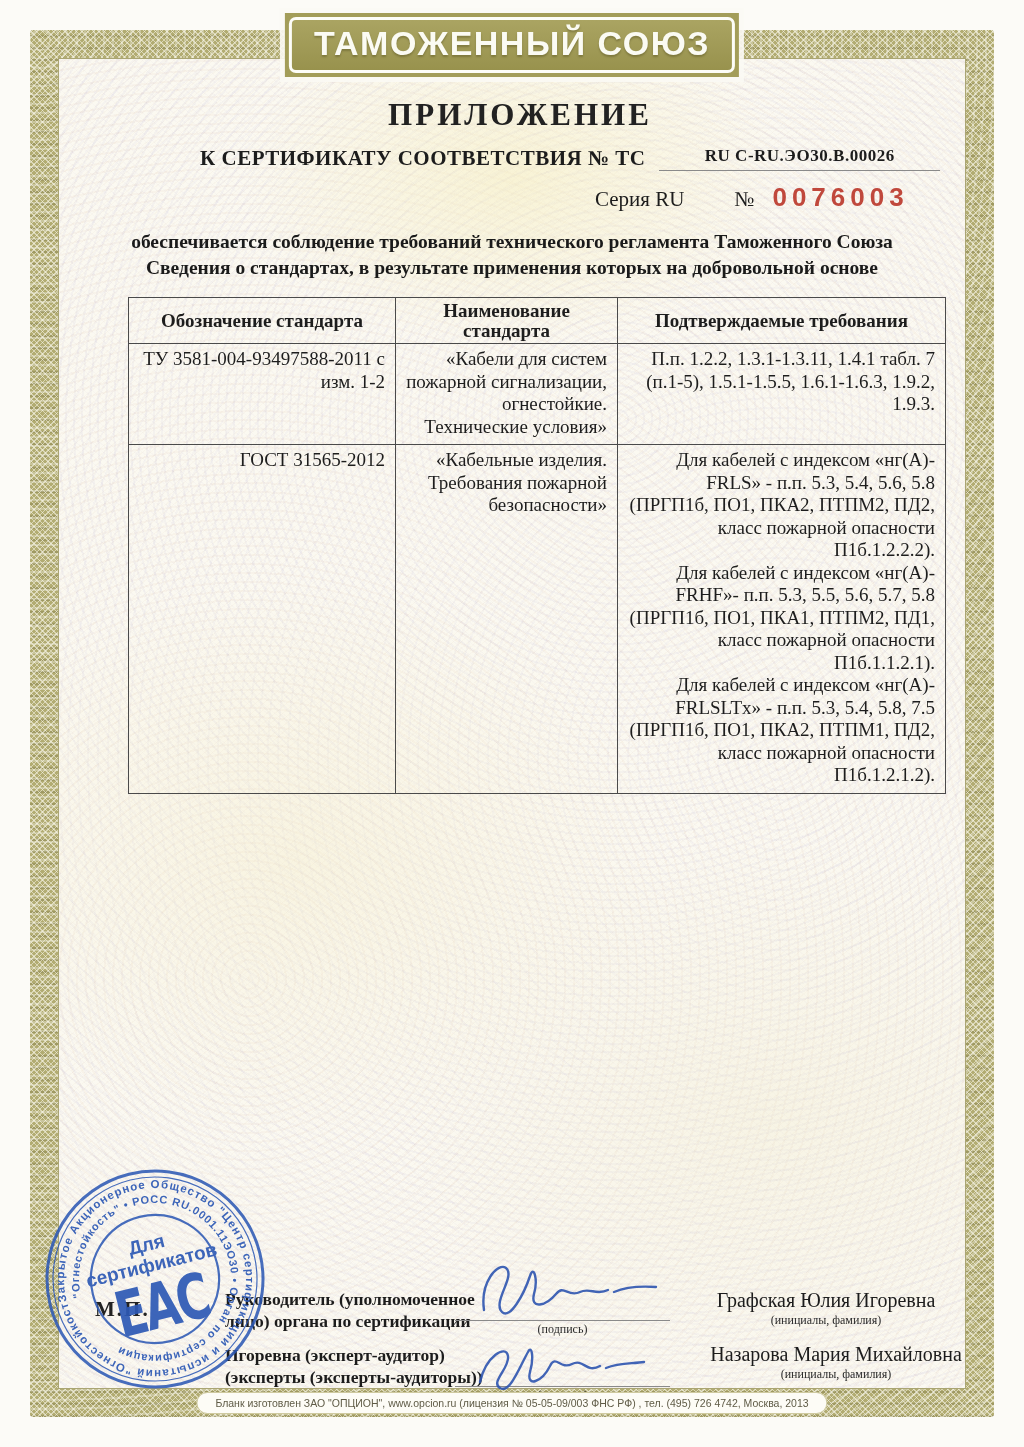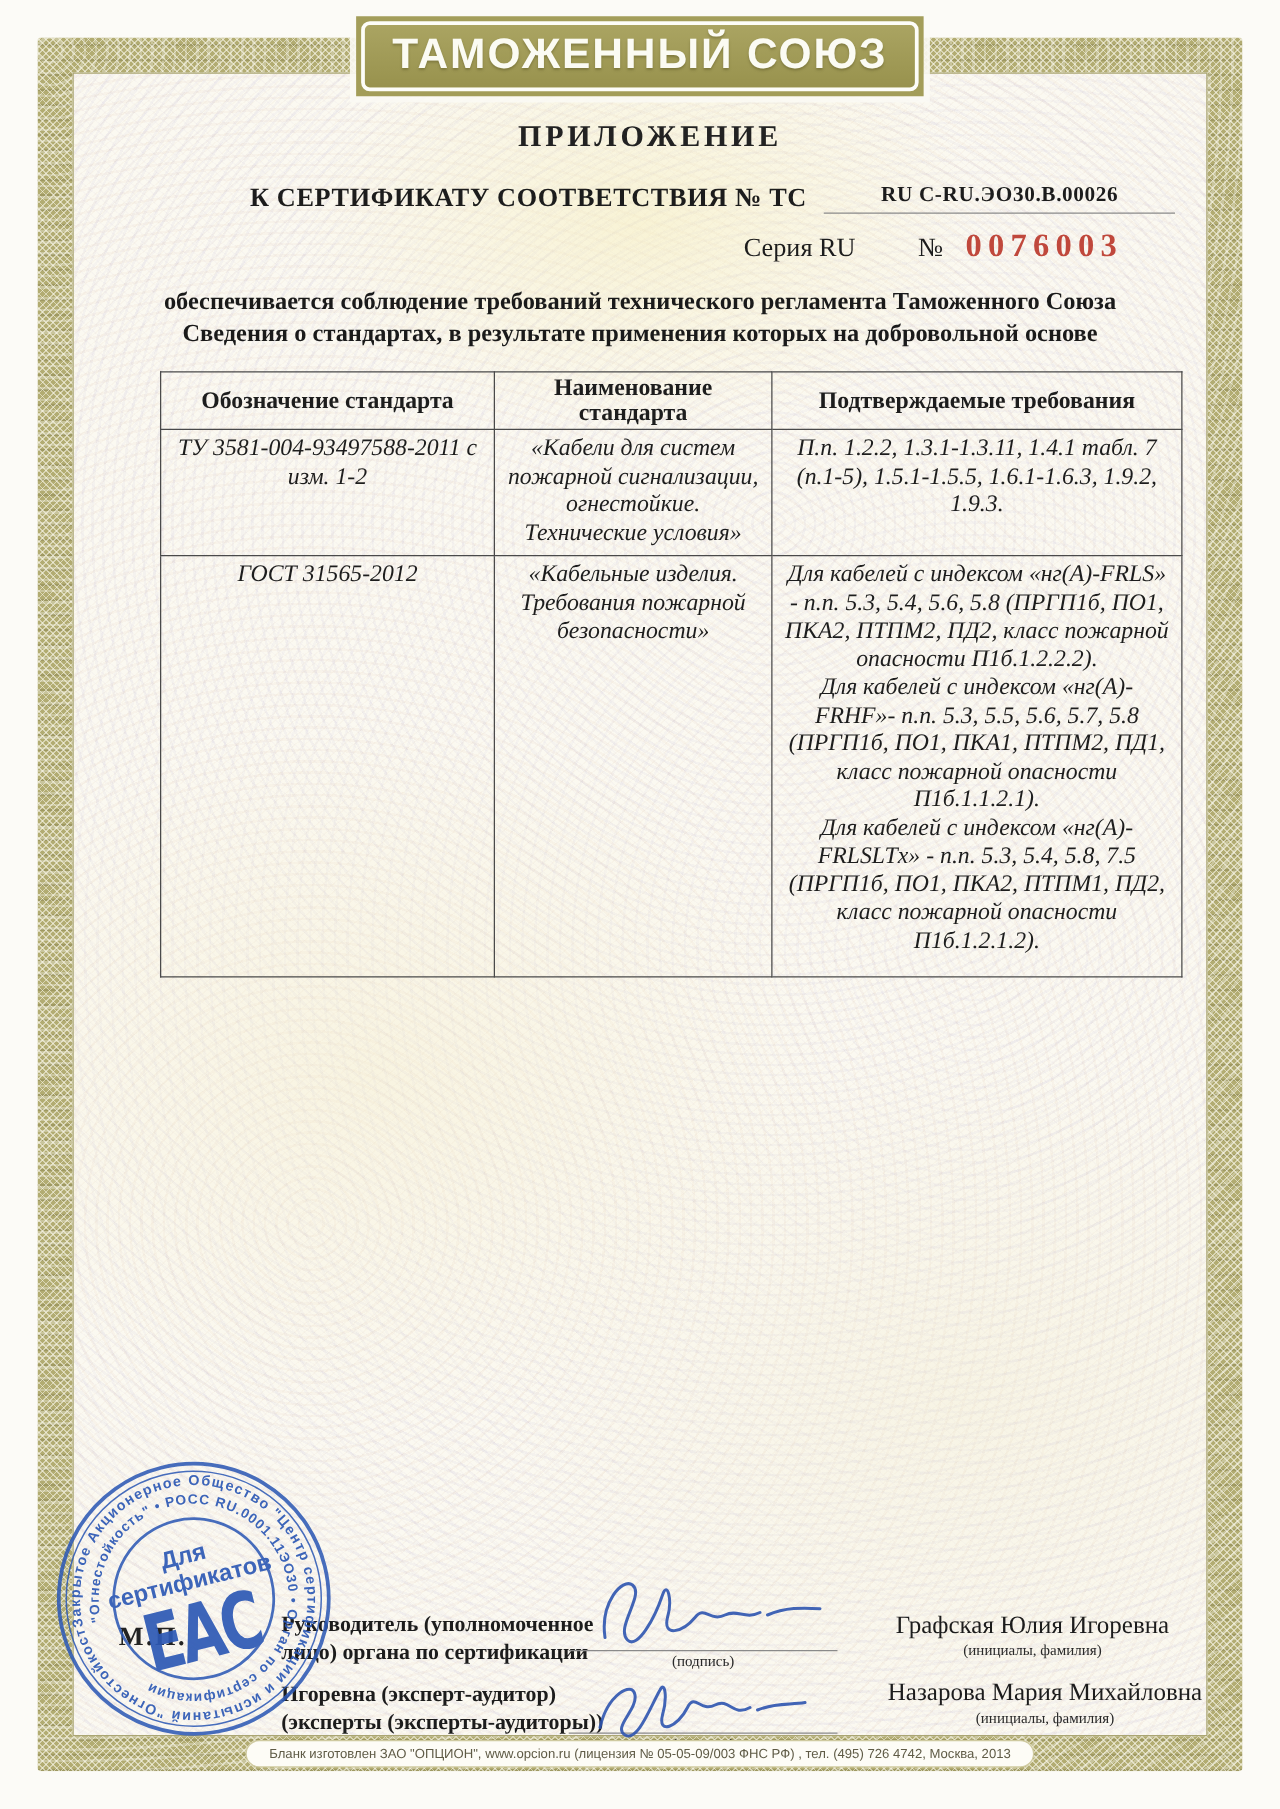--- a/index.html
+++ b/index.html
@@ -46,57 +46,57 @@
     background:linear-gradient(#aaa462,#98924d);
   }
   .banner-text{
     font-family:"Liberation Sans", sans-serif;font-weight:bold;font-size:34px;
     color:#fbfbf3;letter-spacing:1.5px;text-shadow:0 2px 2px rgba(80,75,30,.4);
     white-space:nowrap;
   }
   
   .title{
     position:absolute;top:97px;left:16px;right:0;text-align:center;
-    font-weight:bold;font-size:24px;letter-spacing:3px;color:#222;
+    font-weight:bold;font-size:31px;letter-spacing:3px;color:#222;
   }
   .cert-line{
     position:absolute;top:146px;left:200px;right:84px;
     display:flex;align-items:flex-end;
   }
   .cert-label{font-weight:bold;font-size:21px;letter-spacing:.5px;white-space:nowrap;}
   .cert-number-wrap{
     flex:1;margin-left:14px;border-bottom:1.5px solid #8a8a8a;
     text-align:center;padding-bottom:4px;
   }
   .cert-number{font-weight:bold;font-size:17px;letter-spacing:.5px;white-space:nowrap;text-align:center;}
   .series-line{
     position:absolute;top:182px;left:595px;display:flex;align-items:baseline;
   }
   .series-label{font-size:21px;}
   .numero-sign{font-size:21px;margin-left:50px;}
   .series-number{
     margin-left:18px;color:#c0483c;
-    font-family:Liberation Serif, serif;font-weight:bold;font-size:26px;letter-spacing:5px;
+    font-family:Liberation Sans, sans-serif;font-weight:bold;font-size:26px;letter-spacing:5px;
   }
   .intro{
     position:absolute;top:229px;left:80px;right:80px;text-align:center;
     font-weight:bold;font-size:19.5px;line-height:26px;color:#1a1a1a;
   }
   
   table.standards{
     position:absolute;left:128px;top:297px;width:817px;
     border-collapse:collapse;table-layout:fixed;
     font-size:19px;line-height:22.5px;color:#1d1d1d;
   }
   table.standards th, table.standards td{border:1.5px solid #4a4a4a;}
   table.standards th{
     font-weight:bold;text-align:center;vertical-align:middle;
     padding:2px 8px;height:41px;line-height:20px;
   }
-  table.standards td{vertical-align:top;text-align:center;padding:4px 10px 6px;font-style:italic;}
+  table.standards td{vertical-align:top;text-align:right;padding:4px 10px 6px;}
   tr.r1 td{height:88px;}
   tr.r2 td{height:326px;}
   
   .mp{
     position:absolute;left:95px;top:1297px;
     font-weight:bold;font-size:21px;letter-spacing:2px;color:#222;z-index:2;
   }
   svg.stamp{
     position:absolute;left:42px;top:1166px;z-index:3;
     transform:rotate(-14deg);opacity:.92;pointer-events:none;

